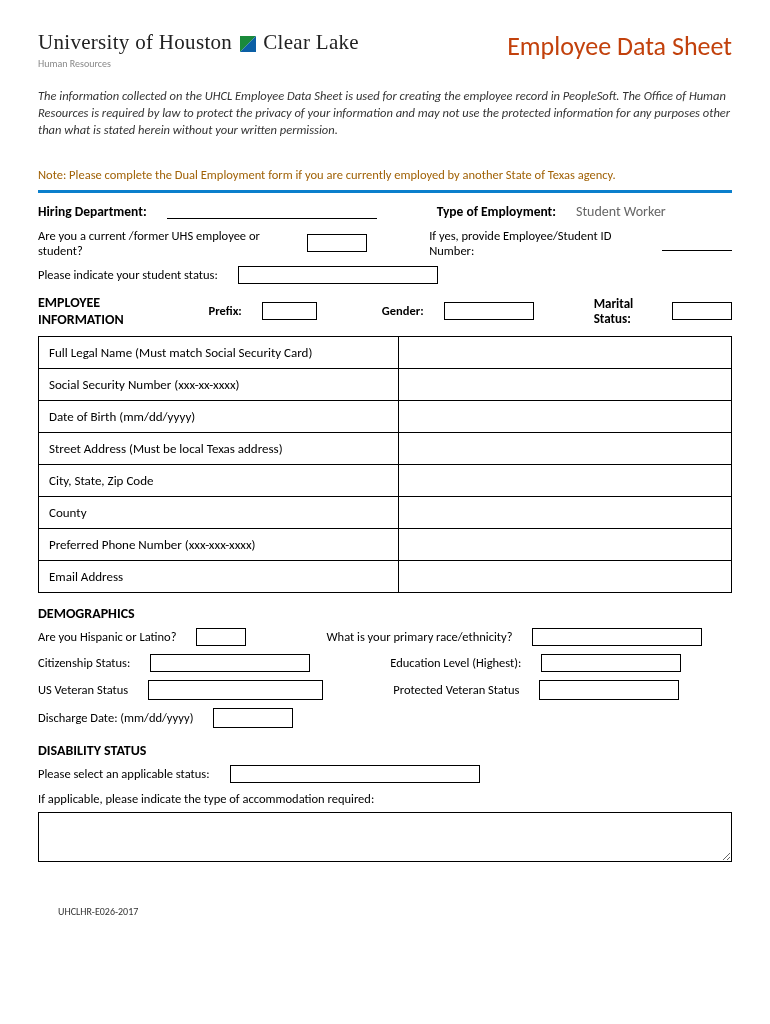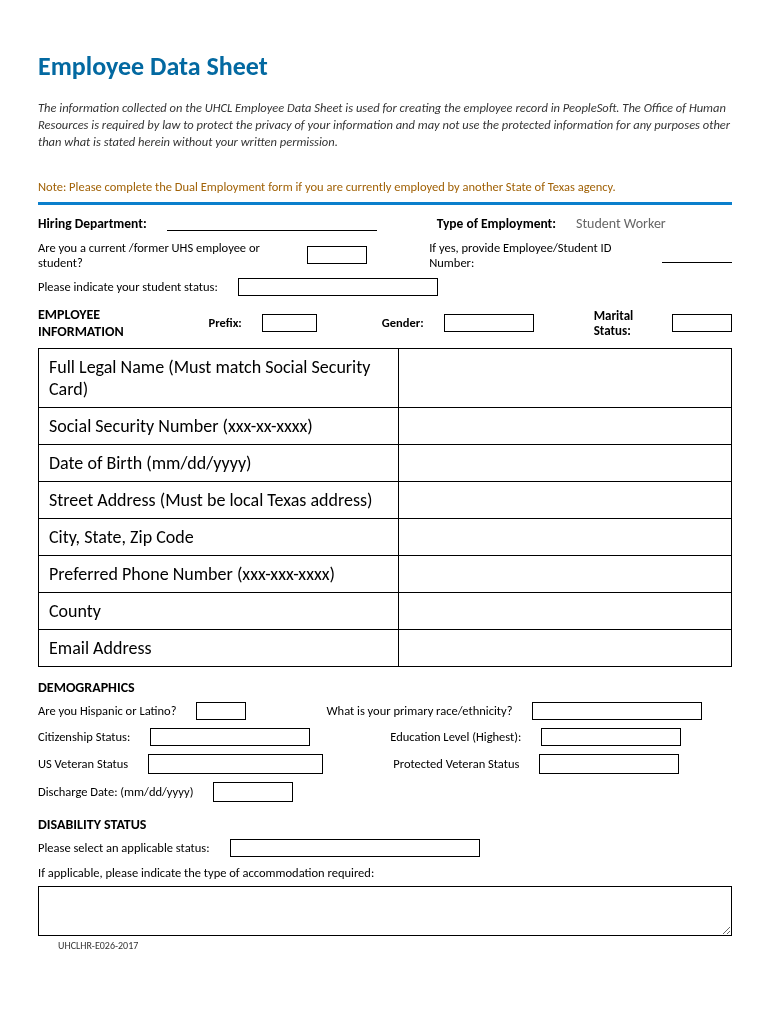--- a/index.html
+++ b/index.html
@@ -12,44 +12,52 @@
     color: #000;
     font-size: 13px;
   }
   .header { display: flex; justify-content: space-between; align-items: flex-start; margin-bottom: 18px; }
   .logo-block { }
   .univ-name { font-family: Georgia, serif; font-size: 21px; color: #222; letter-spacing: 0.3px; }
   .logo-icon { display: inline-block; width: 16px; height: 16px; vertical-align: middle; position: relative; margin: 0 2px; }
   .logo-icon::before { content: ""; position: absolute; left: 0; top: 0; width: 0; height: 0; border-left: 16px solid #1a8a3a; border-bottom: 16px solid transparent; }
   .logo-icon::after { content: ""; position: absolute; left: 0; top: 0; width: 0; height: 0; border-right: 16px solid #0b5fa5; border-top: 16px solid transparent; }
   .hr-sub { font-size: 10px; color: #888; margin-top: 2px; }
-  .form-title { font-size: 26px; font-weight: bold; color: #0369a1; margin-top: 20px; }
+  .form-title { font-size: 26px; font-weight: normal; color: #c2410c; margin-top: 0; }
   .intro { font-style: italic; font-size: 12.5px; color: #333; line-height: 1.35; margin-bottom: 28px; }
   .note { font-size: 12.5px; color: #a16207; margin-bottom: 8px; }
   .blue-rule { border: none; border-top: 3px solid #0b7fcc; margin-bottom: 10px; }
   .row { display: flex; align-items: center; margin-bottom: 8px; gap: 20px; flex-wrap: nowrap; }
   .label-bold { font-weight: bold; font-size: 13.5px; }
   .underline-field { border: none; border-bottom: 1px solid #000; background: transparent; height: 16px; padding: 0 2px; font-size: 13px; }
   .box-field { border: 1px solid #000; background: transparent; height: 18px; padding: 0 2px; font-size: 13px; }
   .grey-val { color: #666; font-size: 14px; }
   .section-title { font-weight: bold; font-size: 14px; margin-top: 8px; margin-bottom: 6px; }
   table.info-table { width: 100%; border-collapse: collapse; margin-bottom: 12px; }
-  table.info-table td { border: 1px solid #000; padding: 7px 10px; font-size: 18px; height: 32px; vertical-align: middle; }
+  table.info-table td { border: 1px solid #000; padding: 7px 10px; font-size: 13px; height: 32px; vertical-align: middle; }
   table.info-table td.lbl { width: 52%; }
-  .footer-code { font-size: 10px; color: #333; margin-left: 20px; }
+  .footer-code { font-size: 10px; color: #333; margin-top: 40px; margin-left: 20px; }
   .accom-box { width: 100%; height: 50px; border: 1.5px solid #000; margin-top: 6px; }
   .small-label { font-size: 12.5px; }
 </style>
 </head>
 <body>
 
 
 
 
 <div class="header">
+  <div class="logo-block">
+    <div class="univ-name">
+      <span>University of Houston</span>
+      <span class="logo-icon"></span>
+      <span>Clear Lake</span>
+    </div>
+    <div class="hr-sub">Human Resources</div>
+  </div>
   <div class="form-title">Employee Data Sheet</div>
 </div>
 
 
 <p class="intro">The information collected on the UHCL Employee Data Sheet is used for creating the employee record in PeopleSoft.  The Office of Human Resources is required by law to protect the privacy of your information and may not use the protected information for any purposes other than what is stated herein without your written permission.</p>
 <p class="note">Note: Please complete the Dual Employment form if you are currently employed by another State of Texas agency.</p>
 <hr class="blue-rule">
 
 
 <div class="row">
@@ -106,25 +114,25 @@
       </tr>
   <tr>
         <td class="lbl">Street Address (Must be local Texas address)</td>
         <td></td>
       </tr>
   <tr>
         <td class="lbl">City, State, Zip Code</td>
         <td></td>
       </tr>
   <tr>
-        <td class="lbl">Preferred Phone Number (xxx-xxx-xxxx)</td>
+        <td class="lbl">County</td>
         <td></td>
       </tr>
   <tr>
-        <td class="lbl">County</td>
+        <td class="lbl">Preferred Phone Number (xxx-xxx-xxxx)</td>
         <td></td>
       </tr>
   <tr>
         <td class="lbl">Email Address</td>
         <td></td>
       </tr>
 </tbody>
   </table>
 
 

